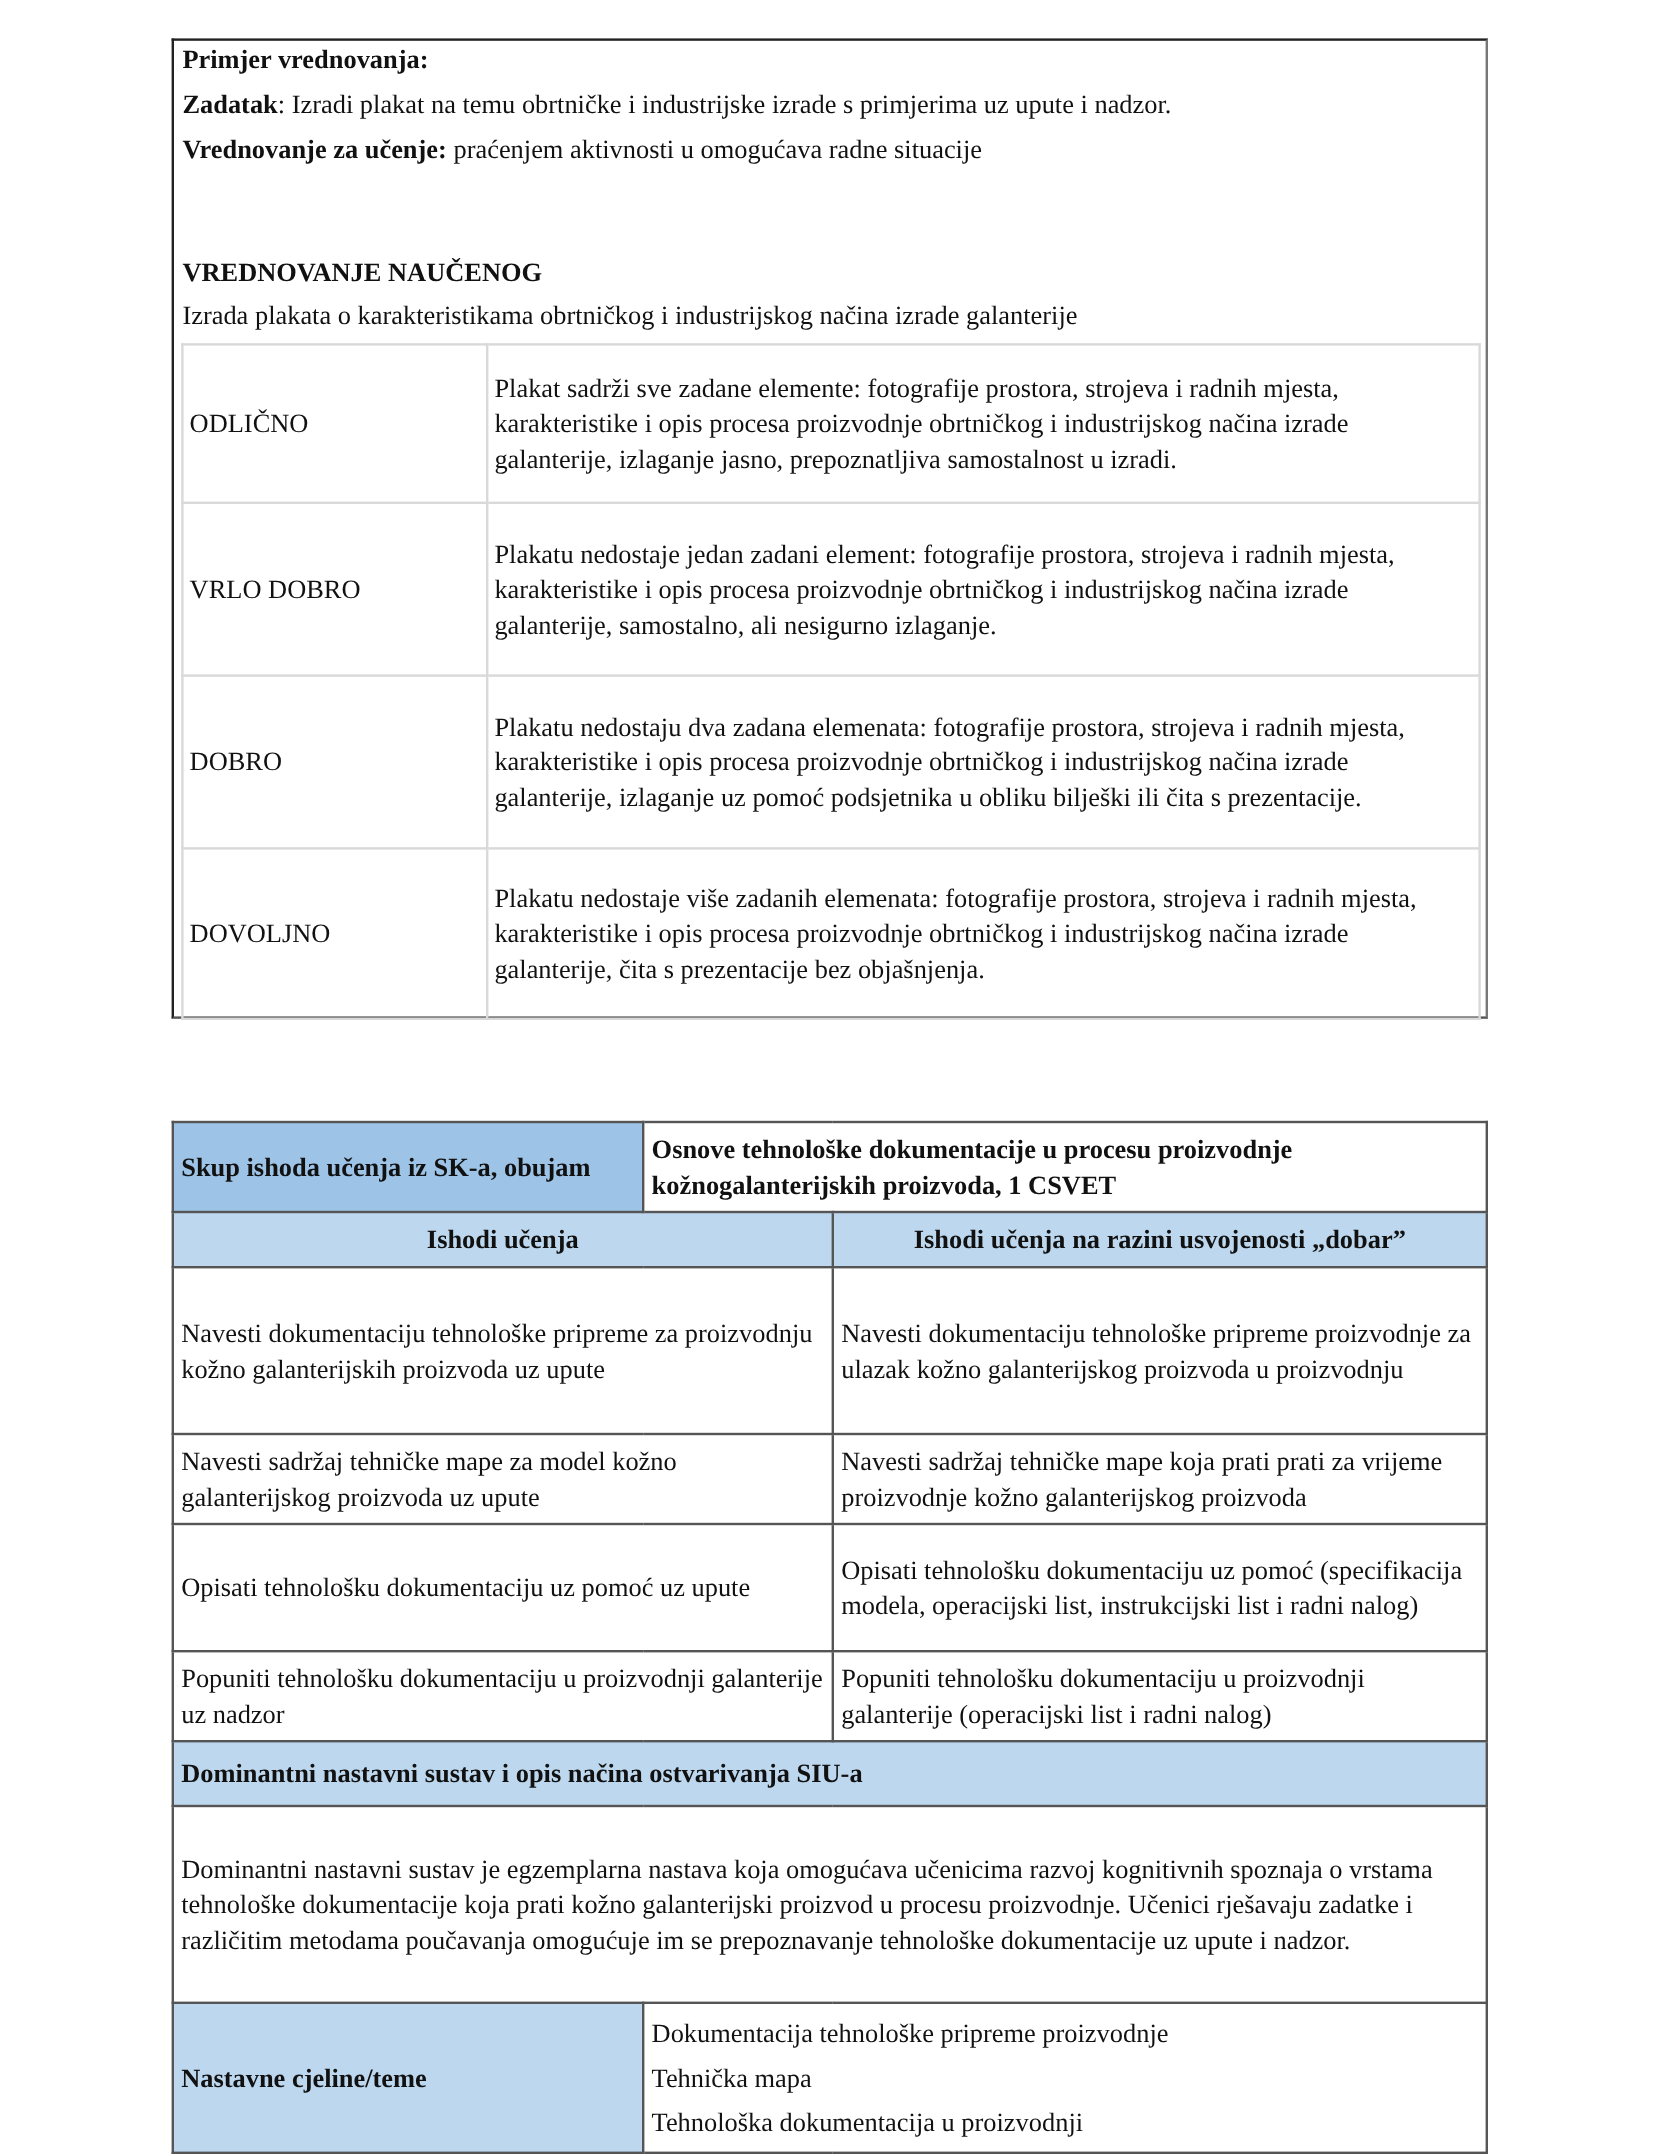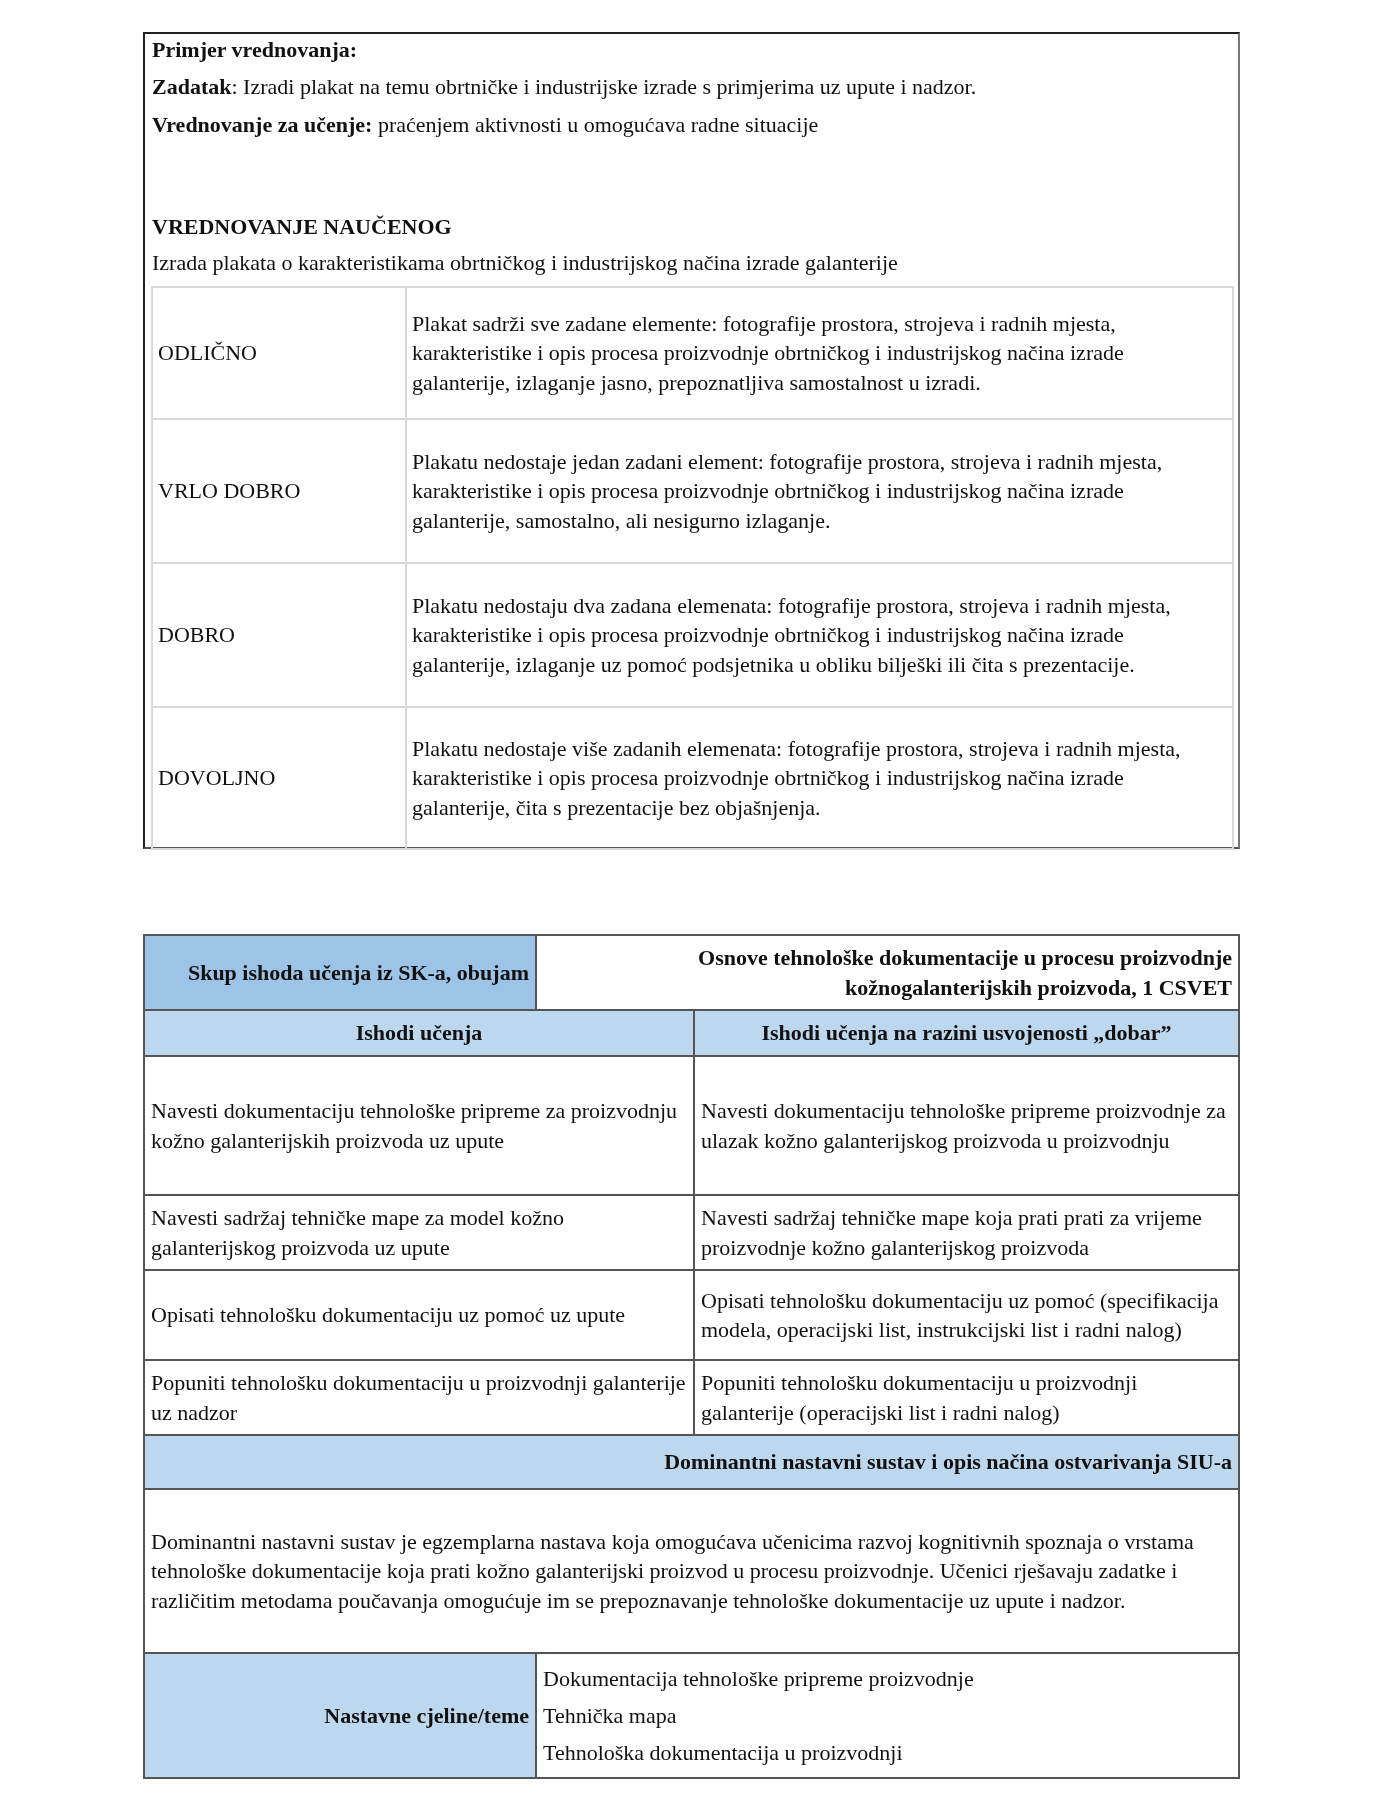--- a/index.html
+++ b/index.html
@@ -1,21 +1,21 @@
 <!DOCTYPE html>
 <html><head>
 <meta charset="utf-8">
 <style>
   html, body { margin:0; padding:0; background:#ffffff; }
   body { width:1386px; height:1797px; position:relative; overflow:hidden;
          font-family:"Liberation Serif", serif; color:#111; }
   .box1 { position:absolute; left:143px; top:32px; width:1097px; height:817px;
           border:2px solid #222; border-right-color:#777; border-bottom-color:#555; box-sizing:border-box; }
   .line { position:absolute; left:7px; font-size:22px; white-space:nowrap; line-height:26px; }
-  .b { font-weight:bold;text-align:right; }
+  .b { font-weight:bold; }
   .rubric { position:absolute; left:6px; top:252px; width:1083px; border-collapse:collapse; }
   .rubric td { border:2px solid #d9d9d9; font-size:22px; line-height:29.5px; vertical-align:middle; padding:12px 5px; }
   .rubric td.g { width:242px; }
   .t2 { position:absolute; left:143px; top:934px; width:1097px; border-collapse:collapse; }
   .t2 td { border:2px solid #555; font-size:22px; line-height:29.5px; padding:2px 6px; vertical-align:middle; }
   .blue-d { background:#9dc3e6; }
   .blue-l { background:#bdd7ee;margin-top:20px; }
   .center { text-align:center; }
 </style>
 </head>
@@ -66,21 +66,21 @@
     <td class="blue-l b center">Ishodi učenja na razini usvojenosti „dobar”</td>
   </tr>
   <tr style="height:139px">
     <td colspan="2">Navesti dokumentaciju tehnološke pripreme za proizvodnju kožno galanterijskih proizvoda uz upute</td>
     <td>Navesti dokumentaciju tehnološke pripreme proizvodnje za ulazak kožno galanterijskog proizvoda u proizvodnju</td>
   </tr>
   <tr style="height:75px">
     <td colspan="2">Navesti sadržaj tehničke mape za model kožno galanterijskog proizvoda uz upute</td>
     <td>Navesti sadržaj tehničke mape koja prati prati za vrijeme proizvodnje kožno galanterijskog proizvoda</td>
   </tr>
-  <tr style="height:90px">
+  <tr style="height:106px">
     <td colspan="2">Opisati tehnološku dokumentaciju uz pomoć uz upute</td>
     <td>Opisati tehnološku dokumentaciju uz pomoć (specifikacija modela, operacijski list, instrukcijski list i radni nalog)</td>
   </tr>
   <tr style="height:75px">
     <td colspan="2">Popuniti tehnološku dokumentaciju u proizvodnji galanterije uz nadzor</td>
     <td>Popuniti tehnološku dokumentaciju u proizvodnji galanterije (operacijski list i radni nalog)</td>
   </tr>
   <tr style="height:54px">
     <td colspan="3" class="blue-l b">Dominantni nastavni sustav i opis načina ostvarivanja SIU-a</td>
   </tr>

